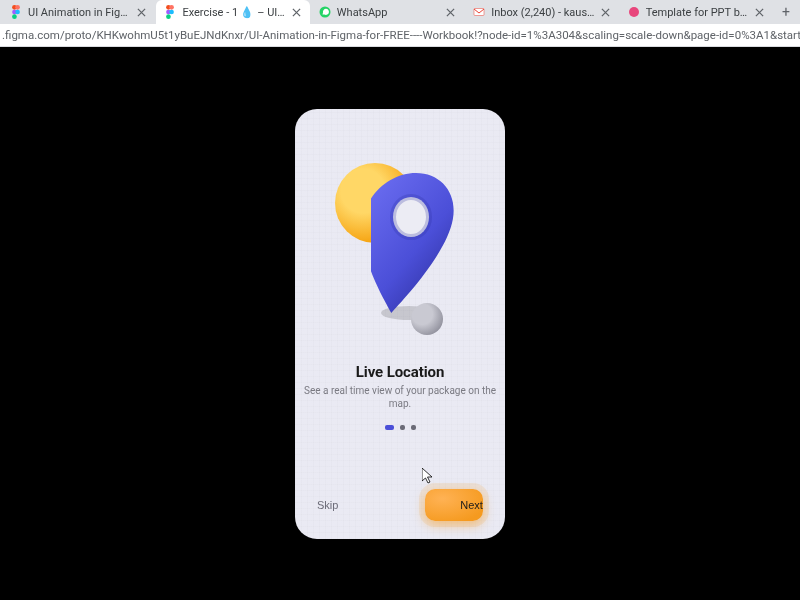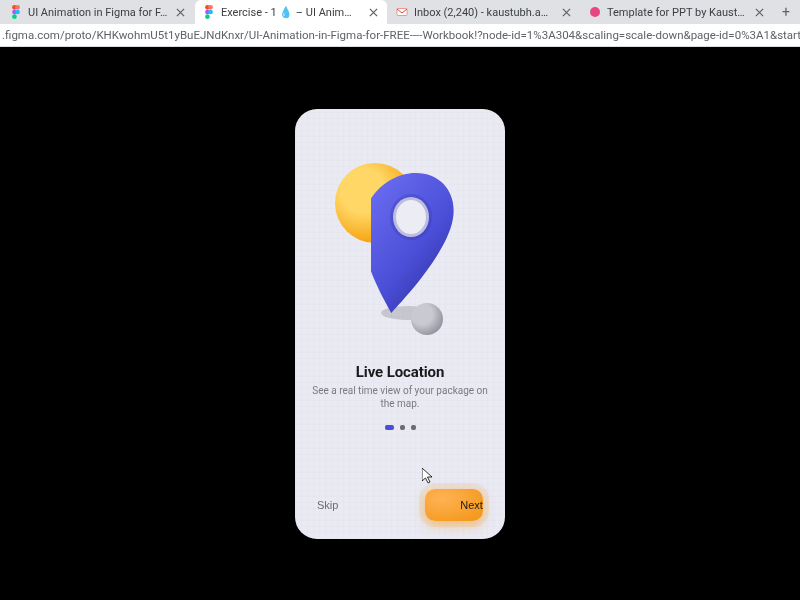--- a/index.html
+++ b/index.html
@@ -93,21 +93,21 @@
     position: absolute;
     left: 116px; top: 170px;
     width: 32px; height: 32px;
     border-radius: 50%;
     background: radial-gradient(circle at 35% 35%, #c9c9d2 0 35%, #8e8e9a 80%, #6b6b77 100%);
   }
   .sell {
     position: absolute;
     left: 0; right: 0; top: 254px;
     text-align: center;
-    padding: 0 12px;
+    padding: 0 4px;
   }
   .sell h1 { font-size: 15px; font-weight: 700; color: #1a1a1a; letter-spacing: -0.1px; }
   .sell p  { font-size: 10px; line-height: 1.35; color: #7a7a82; margin-top: 3px; }
   .dots {
     position: absolute;
     left: 0; right: 0; top: 316px;
     display: flex; gap: 6px;
     justify-content: center;
   }
   .dot { width: 5px; height: 5px; border-radius: 2px; background: #6b6b77; }
@@ -160,20 +160,34 @@
     <span class="favicon">
       <svg viewBox="0 0 12 18" width="10" height="14">
           <circle cx="4" cy="3" r="3" fill="#f24e1e"></circle>
           <circle cx="8" cy="3" r="3" fill="#ff7262"></circle>
           <circle cx="4" cy="9" r="3" fill="#a259ff"></circle>
           <circle cx="8" cy="9" r="3" fill="#1abcfe"></circle>
           <circle cx="4" cy="15" r="3" fill="#0acf83"></circle>
         </svg>
     </span>
     <span class="label">Exercise - 1 💧 – UI Anim…</span>
+    <span class="close">
+      <svg viewBox="0 0 10 10" width="9" height="9">
+          <path d="M1 1 L9 9 M9 1 L1 9" stroke="currentColor" stroke-width="1.4"></path>
+        </svg>
+    </span>
+  </div>
+  <div class="tab">
+    <span class="favicon">
+      <svg viewBox="0 0 24 24" width="12" height="12">
+          <circle cx="12" cy="12" r="11" fill="#25d366"></circle>
+          <path d="M7 17 L8 13 A6 6 0 1 1 11 17 Z" fill="#fff"></path>
+        </svg>
+    </span>
+    <span class="label">WhatsApp</span>
     <span class="close">
       <svg viewBox="0 0 10 10" width="9" height="9">
           <path d="M1 1 L9 9 M9 1 L1 9" stroke="currentColor" stroke-width="1.4"></path>
         </svg>
     </span>
   </div>
   <div class="tab">
     <span class="favicon">
       <svg viewBox="0 0 24 24" width="12" height="12">
           <rect x="2" y="5" width="20" height="14" rx="2" fill="#fff" stroke="#ea4335"></rect>

